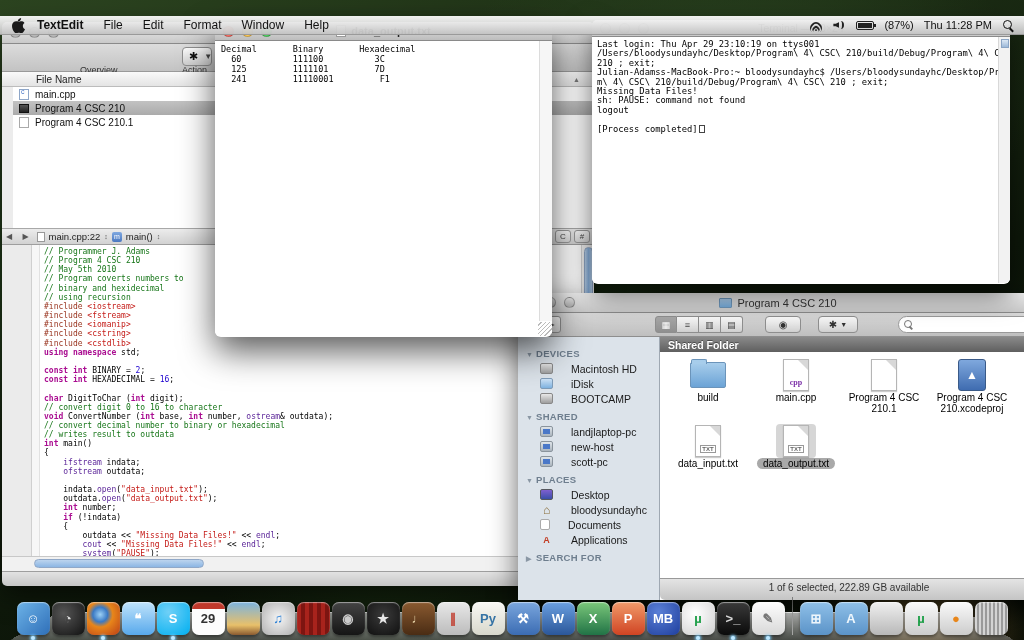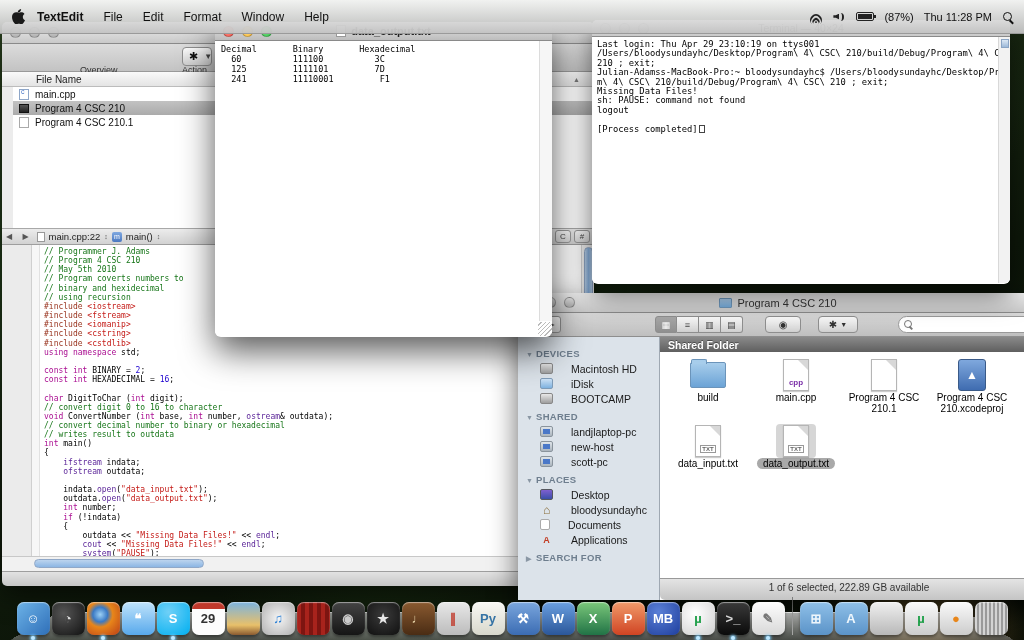--- a/index.html
+++ b/index.html
@@ -25,21 +25,21 @@
   .tl.active i:nth-child(1){ background:radial-gradient(circle at 35% 30%, #ff9d96,#f5554a); }
   .tl.active i:nth-child(2){ background:radial-gradient(circle at 35% 30%, #ffe084,#fdbc40); }
   .tl.active i:nth-child(3){ background:radial-gradient(circle at 35% 30%, #8ee698,#34c749); }
   .proxy-doc { display:inline-block; width:10px; height:12px; background:#fff; border:1px solid #999;
     margin-right:5px; position:relative; }
   .proxy-folder { display:inline-block; width:13px; height:10px; background:linear-gradient(#aacdec,#74a9d8);
     border:1px solid #6d96ba; border-radius:1px; margin-right:5px; }
   .mono { font-family:"DejaVu Sans Mono",monospace; }
 
   
-  #menubar { position:absolute; top:0; left:0; width:1024px; height:34px; z-index:50;
+  #menubar { position:absolute; top:16px; left:0; width:1024px; height:19px; z-index:50;
     background:linear-gradient(rgba(252,252,252,.95), rgba(195,195,195,.95));
     border-bottom:1px solid #9a9a9a; display:flex; align-items:center; font-size:12px; color:#111; }
   #menubar .apple { margin:0 12px 0 12px; display:flex; }
   #menus { display:flex; gap:20px; }
   #menus .appname { font-weight:bold; }
   #mb-right { margin-left:auto; display:flex; align-items:center; gap:10px; padding-right:10px; font-size:11px; }
   .wifi { position:relative; width:14px; height:10px; }
   .wifi b { position:absolute; left:50%; border:solid #222; border-width:2px 2px 0 0; border-radius:50%;
     transform:translateX(-50%) rotate(-45deg); }
   .wifi b:nth-child(1){ width:12px; height:12px; bottom:-4px;}
@@ -89,21 +89,21 @@
     color:#fff; font-size:7px; display:inline-flex; align-items:center; justify-content:center; }
   .stepper { font-size:7px; color:#555; }
   #xc-nav-right { position:absolute; right:4px; display:flex; gap:3px; }
   .nv-mini { height:13px; min-width:16px; background:linear-gradient(#fafafa,#d8d8d8); border:1px solid #9a9a9a;
     border-radius:3px; font-size:8px; color:#444; display:flex; align-items:center; justify-content:center; }
   #xc-editor { position:relative; height:311px; background:#fff; display:flex; }
   #xc-gutter { width:30px; background:#ebebeb; border-right:1px solid #d0d0d0; }
   #xc-ribbon { width:8px; background:#f7f7f7; border-right:1px solid #e2e2e2; }
   #xc-code { flex:1; padding:2px 0 0 4px; font-size:8px; line-height:9.15px; white-space:pre; overflow:hidden; }
   #xc-code .com{color:#177619;} #xc-code .pre{color:#99341f;} #xc-code .hdr{color:#c41a16;}
-  #xc-code .kw{color:#aa0d91;} #xc-code .num{color:#1c00cf;} #xc-code .typ{color:#5c2699;}
+  #xc-code .kw{color:#aa0d91;font-weight:bold;} #xc-code .num{color:#1c00cf;} #xc-code .typ{color:#5c2699;}
   #xc-code .str{color:#c41a16;} #xc-code .pl{color:#000;}
   #xc-vscroll { width:13px; background:#f4f4f4; border-left:1px solid #d5d5d5; position:relative; }
   #xc-vscroll .thumb { position:absolute; top:2px; left:1.5px; width:9px; height:80px; border-radius:5px;
     background:linear-gradient(90deg,#bcd4ee,#8cb6e4 50%,#bcd4ee); border:1px solid #90a8c8; }
   #xc-hscroll { height:15px; background:#f1f1f1; border-top:1px solid #c8c8c8; position:relative; }
   #xc-hscroll .thumb { position:absolute; left:32px; top:2px; height:9px; width:170px; border-radius:5px;
     background:linear-gradient(#bcd4ee,#8cb6e4); border:1px solid #90a8c8; }
   #xc-status { height:15px; background:linear-gradient(#e2e2e2,#c6c6c6); border-top:1px solid #9e9e9e;
     border-radius:0 0 5px 5px; }
 
@@ -175,21 +175,21 @@
   .cell.sel .big-ico { background:rgba(0,0,0,.16); border-radius:4px; }
   .bi-folder { width:36px; height:26px; background:linear-gradient(#a7cdeb,#6ba3d6); border-radius:2px;
     position:relative; border:1px solid #6b94ba; }
   .bi-folder:before { content:""; position:absolute; top:-4px; left:0; width:14px; height:4px;
     background:#a7cdeb; border-radius:2px 2px 0 0; border:1px solid #6b94ba; border-bottom:none; }
   .bi-doc { width:26px; height:32px; background:#fff; border:1px solid #b5b5b5; position:relative;
     display:flex; align-items:flex-end; justify-content:center; box-shadow:0 1px 1px rgba(0,0,0,.2); }
   .bi-doc:before { content:""; position:absolute; top:0; right:0; border:5px solid #d8d8d8;
     border-bottom-color:transparent; border-left-color:transparent; }
   .bi-badge { font-size:8px; font-weight:bold; margin-bottom:3px; }
-  .bi-badge.cpp { color:#7b2fa8; }
+  .bi-badge.cpp { color:#7b2fa8;font-family:Liberation Serif, serif; }
   .bi-badge.txt { color:#666; border:1px solid #999; padding:0 1px; font-size:6px; }
   .bi-xcode { width:28px; height:32px; background:linear-gradient(#7fa8dd,#3f6cb0); border-radius:3px;
     border:1px solid #3a5a88; display:flex; align-items:center; justify-content:center; color:#fff; font-size:12px; }
   .cell .lbl { margin-top:0; font-size:10px; line-height:11px; text-align:center; color:#000; max-width:84px; }
   .cell.sel .lbl { background:#a9a9a9; border-radius:7px; padding:0 6px; }
   #fd-status { height:22px; background:linear-gradient(#e4e4e4,#c4c4c4); border-top:1px solid #999;
     font-size:10px; color:#333; display:flex; align-items:flex-start; justify-content:center; padding-top:3px;
     border-radius:0 0 5px 5px; }
 
   

